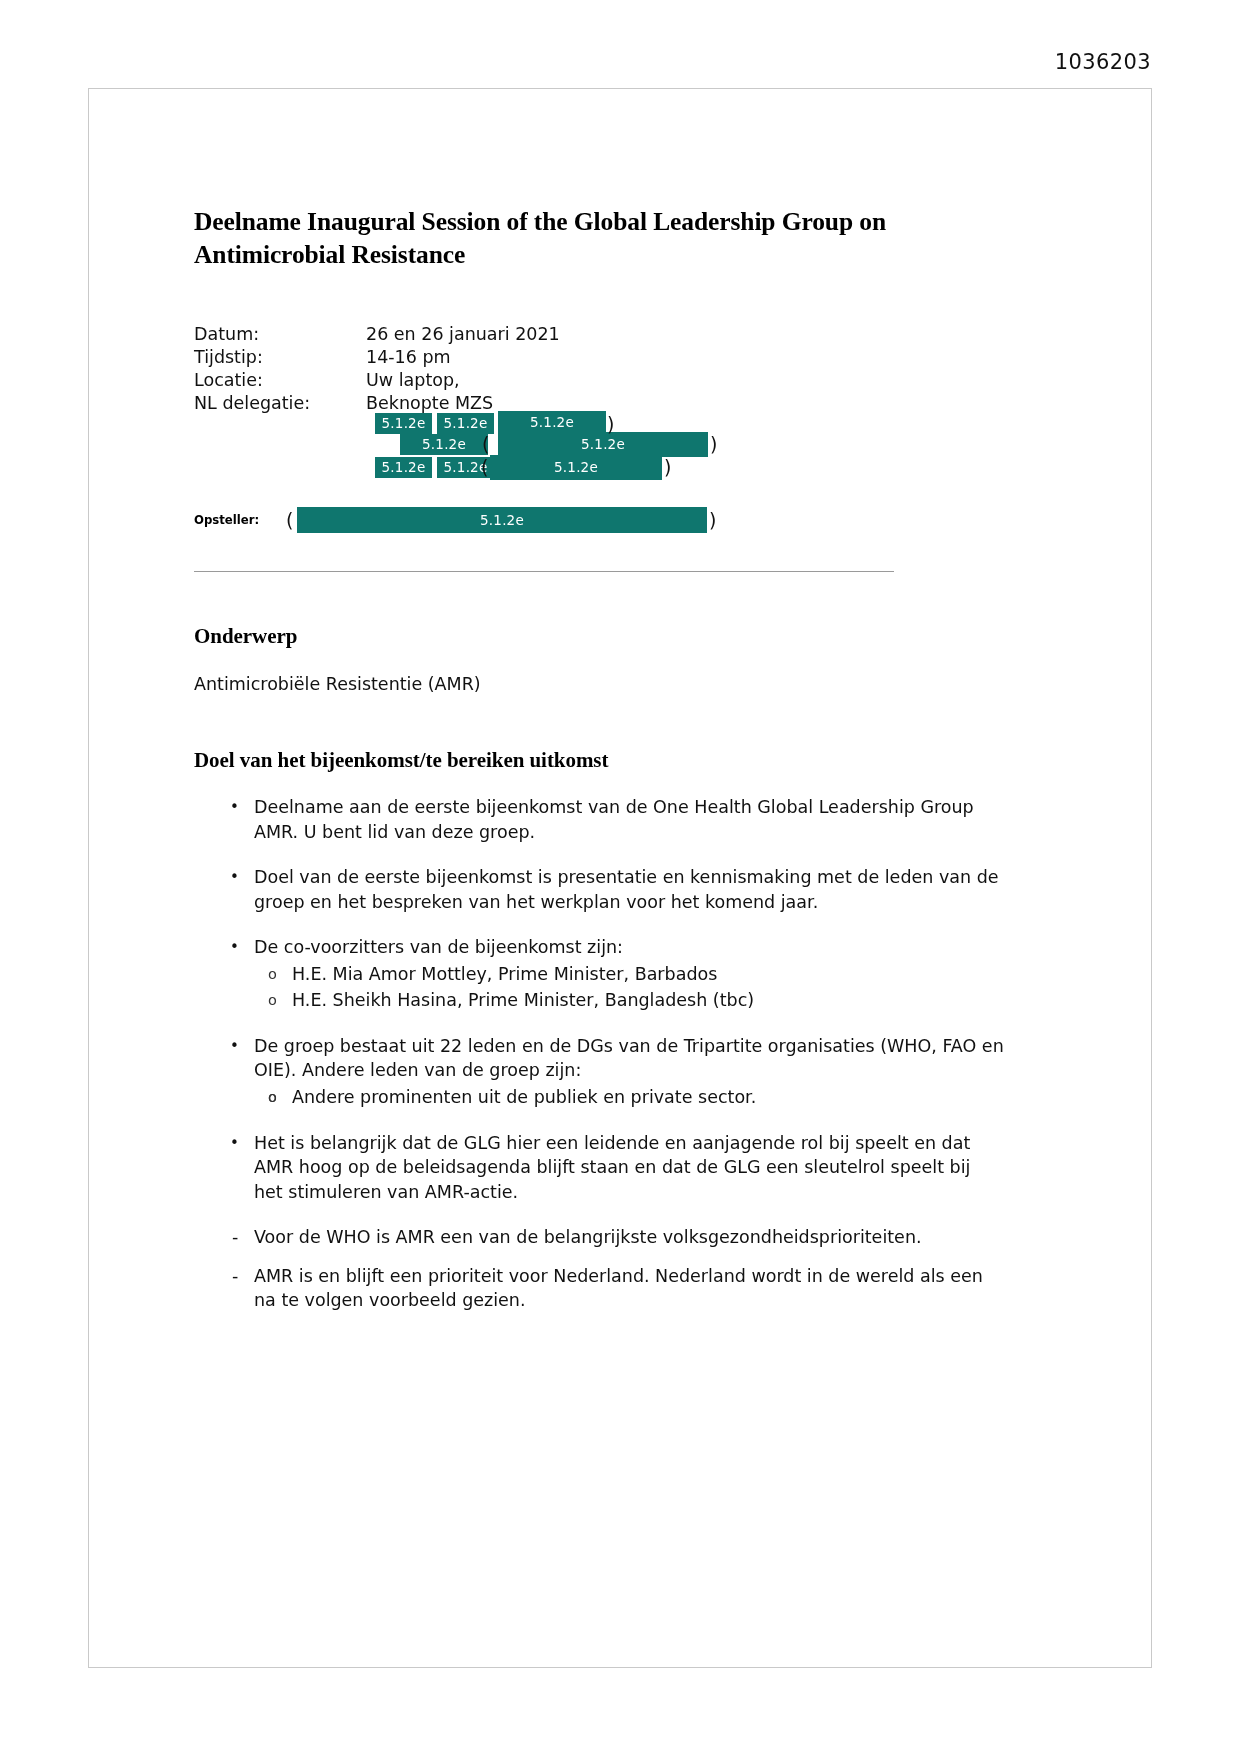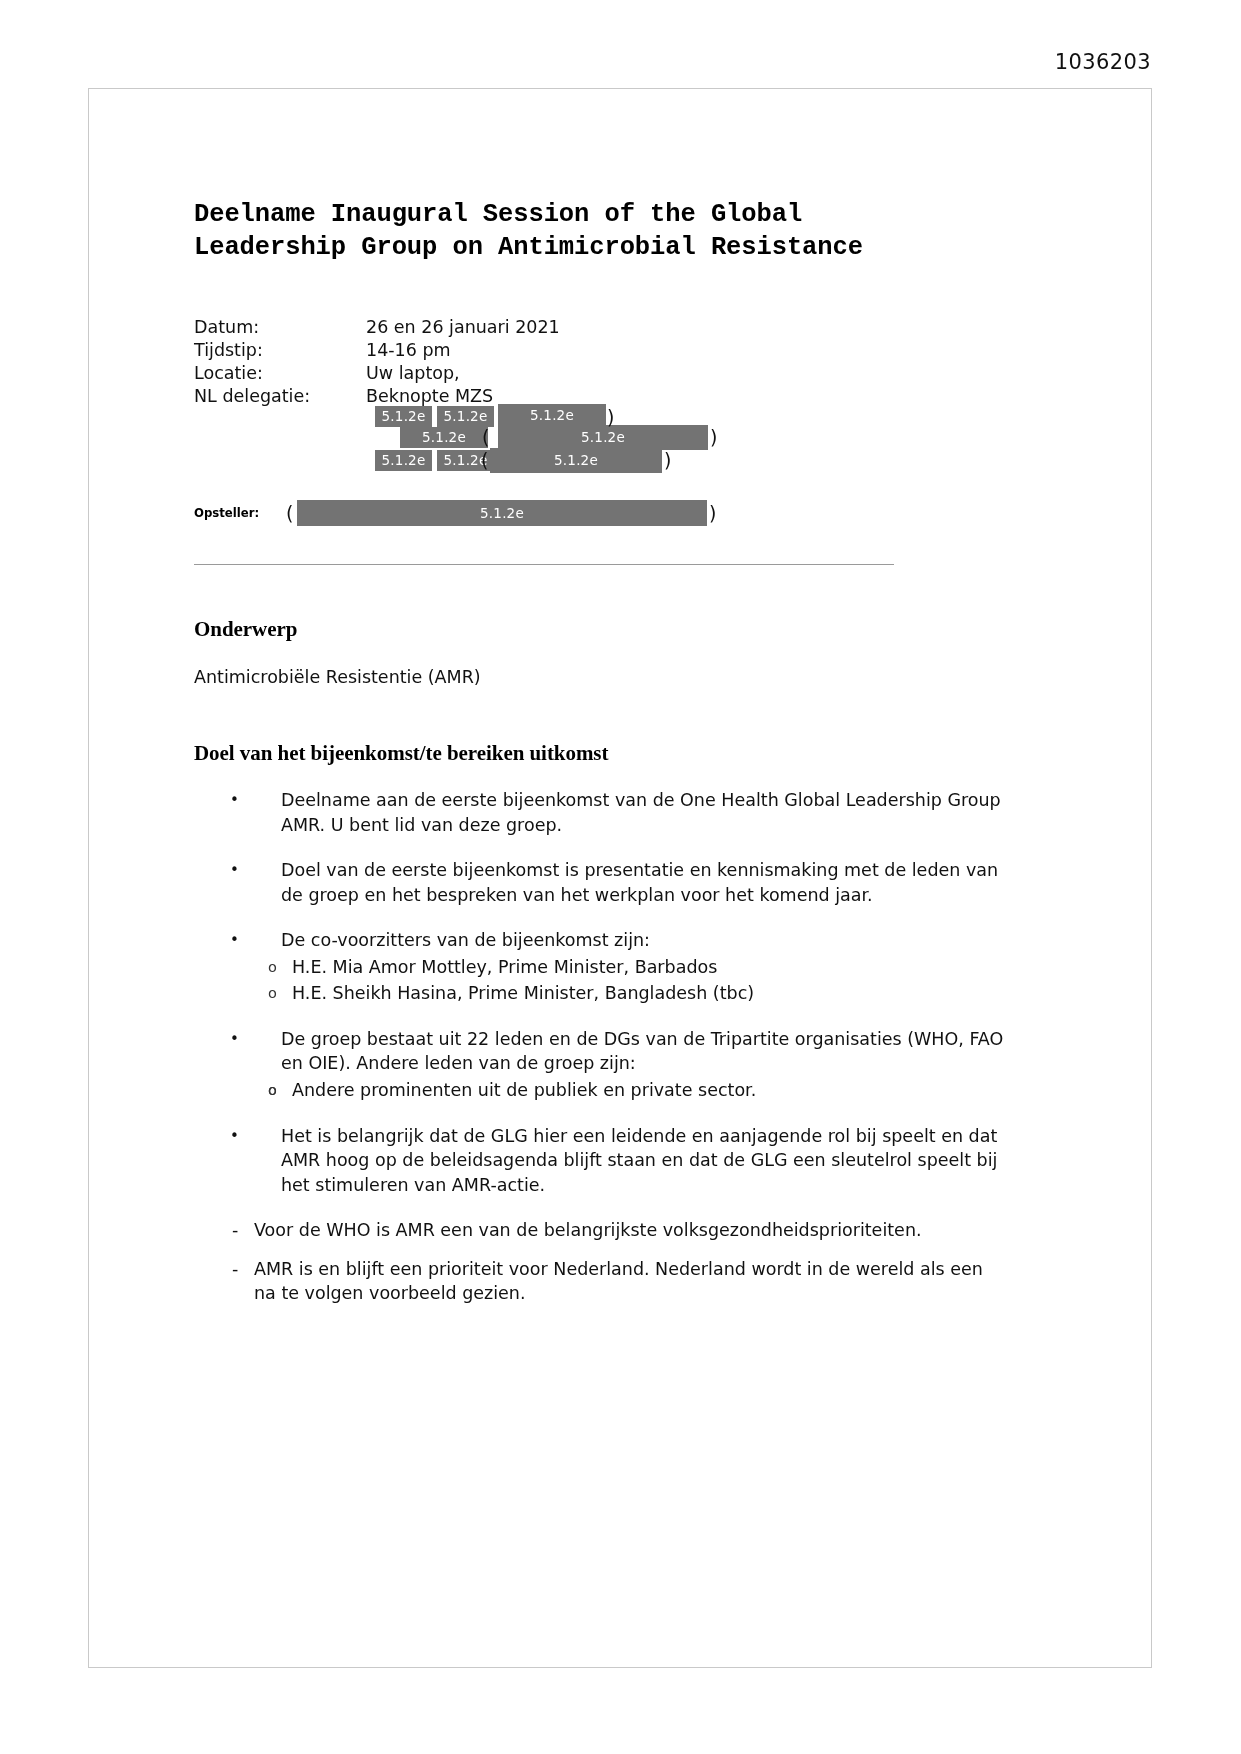--- a/index.html
+++ b/index.html
@@ -38,26 +38,26 @@
   }
 
   .content {
     position: absolute;
     left: 105px;
     top: 100px;
     width: 810px;
   }
 
   h1.doc-title {
-    font-family: Liberation Mono, monospace;
+    font-family: Liberation Serif, serif;
     font-weight: bold;
     font-size: 25.5px;
     line-height: 1.30;
     letter-spacing: -0.1px;
-    margin: 9px 0 52px 0;
+    margin: 16px 0 52px 0;
     color: #000;
     max-width: 700px;
   }
 
   
   .meta {
     position: relative;
     font-size: 17.5px;
     line-height: 23px;
     color: #111;
@@ -68,21 +68,21 @@
   }
   .meta-label {
     width: 172px;
     flex: none;
   }
   .meta-value { flex: none; }
 
   
   .redact {
     position: absolute;
-    background: #737373;
+    background: #0f766e;
     color: #ffffff;
     font-size: 13.5px;
     line-height: 1;
     display: flex;
     align-items: center;
     justify-content: center;
     font-family: "DejaVu Sans", sans-serif;
     letter-spacing: 0.2px;
     box-sizing: border-box;
   }
@@ -152,21 +152,21 @@
     color: #111;
   }
   ul.bullets > li.bullet > .dot {
     position: absolute;
     left: 36px;
     top: 0px;
     font-size: 15px;
     line-height: 24.5px;
     color: #111;
   }
-  .bullet-text { display: block; margin-left: 27px; }
+  .bullet-text { display: block; }
 
   ul.subs {
     list-style: none;
     margin: 1px 0 0 0;
     padding: 0;
   }
   ul.subs > li.sub {
     position: relative;
     padding-left: 38px;
     font-size: 17.5px;

